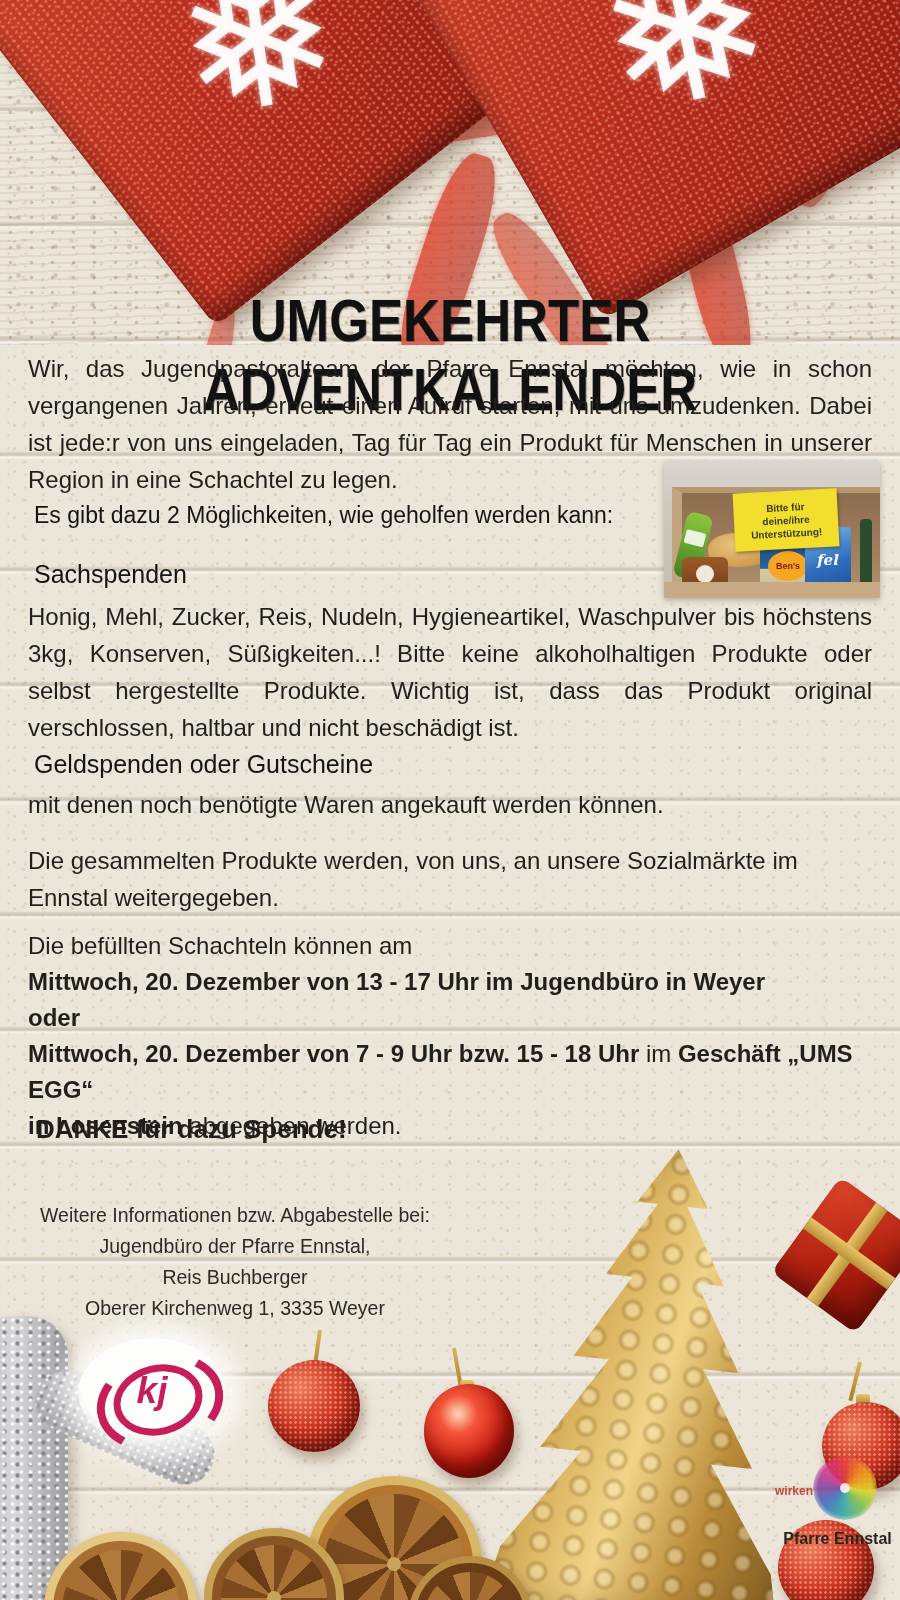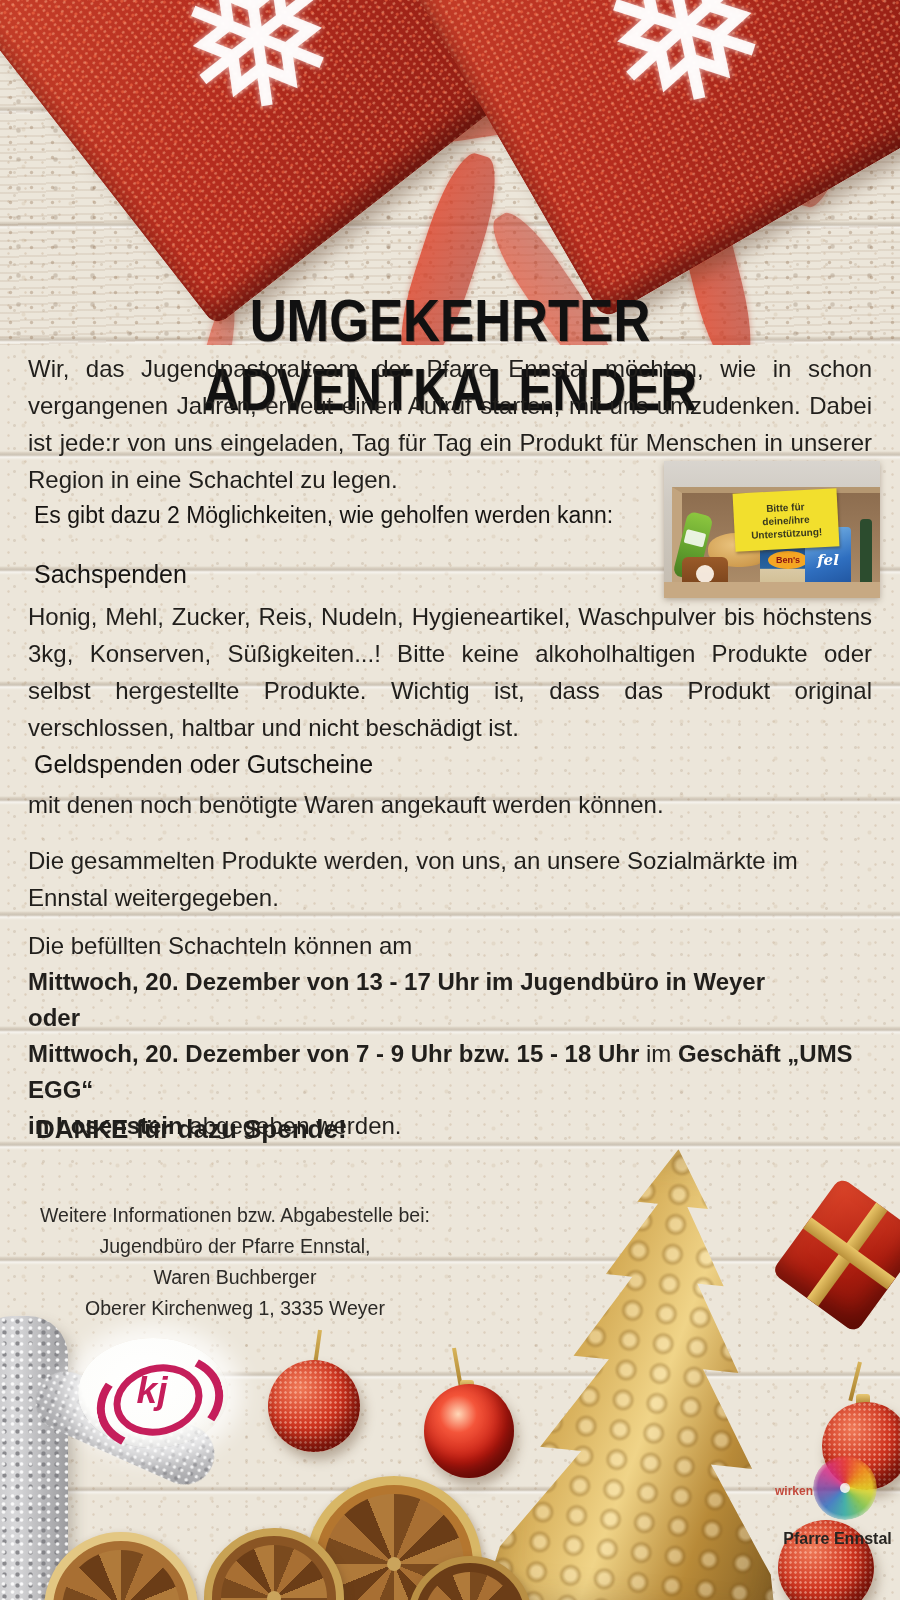--- a/index.html
+++ b/index.html
@@ -64,21 +64,21 @@
   .p-bread{left:44px;top:72px;width:62px;height:34px;border-radius:45%;
     background:radial-gradient(ellipse at 40% 35%,#e9c27c,#cf9c4f 70%,#b07d36);}
   .p-pouch{left:18px;top:96px;width:46px;height:40px;border-radius:6px;
     background:linear-gradient(180deg,#9a5a29,#6f3c17);}
   .p-pouch::after{content:"";position:absolute;left:14px;top:8px;width:18px;height:18px;border-radius:50%;background:rgba(255,248,240,.9);}
   .p-bref{left:118px;top:62px;width:26px;height:26px;border-radius:50%;
     background:radial-gradient(circle at 35% 35%,#e0619e,#b02a6c);}
   .p-bens{left:96px;top:84px;width:56px;height:52px;
     background:linear-gradient(180deg,#1d4e89 0%,#27639f 45%,#d9c9a5 46%,#cbb audio88 100%);
     background:linear-gradient(180deg,#1d4e89 0%,#27639f 45%,#d9c9a5 46%,#cbb788 100%);}
-  .p-bens .oval{position:absolute;left:8px;top:6px;width:40px;height:18px;border-radius:50%;
+  .p-bens .oval{position:absolute;left:8px;top:6px;width:40px;height:30px;border-radius:50%;
     background:#f5a623;display:flex;align-items:center;justify-content:center;
     font-size:9px;font-weight:bold;color:#8a1111;}
   .p-fel{left:141px;top:66px;width:46px;height:66px;border-radius:4px;
     background:linear-gradient(160deg,#7db9e8 0%,#2f6fc0 55%,#1d4e96 100%);
     display:flex;align-items:center;justify-content:center;}
   .p-fel span{color:#fff;font-style:italic;font-weight:bold;font-size:15px;font-family:"DejaVu Serif",serif;}
   .p-slim{left:196px;top:58px;width:12px;height:72px;background:#2c4c2e;}
   
   .danke{position:absolute;left:36px;top:1114px;font-size:26px;font-weight:bold;margin:0;}
   .kontakt{position:absolute;left:0;top:1200px;width:470px;text-align:center;
@@ -251,21 +251,21 @@
 
   <div class="kj">
     <div class="ring-out"></div>
     <div class="ring-in"></div>
     <div class="kj-text">kj</div>
   </div>
 
   <div class="kontakt">
     <div>Weitere Informationen bzw. Abgabestelle bei:</div>
     <div>Jugendbüro der Pfarre Ennstal,</div>
-    <div>Waren Buchberger</div>
+    <div>Reis Buchberger</div>
     <div>Oberer Kirchenweg 1, 3335 Weyer</div>
   </div>
 
   <div class="pfarre">
     <div class="pinwheel"></div>
     <span class="wirken">wirken</span>
     <div class="pfarre-name">Pfarre Ennstal</div>
   </div>
 
 </div>

